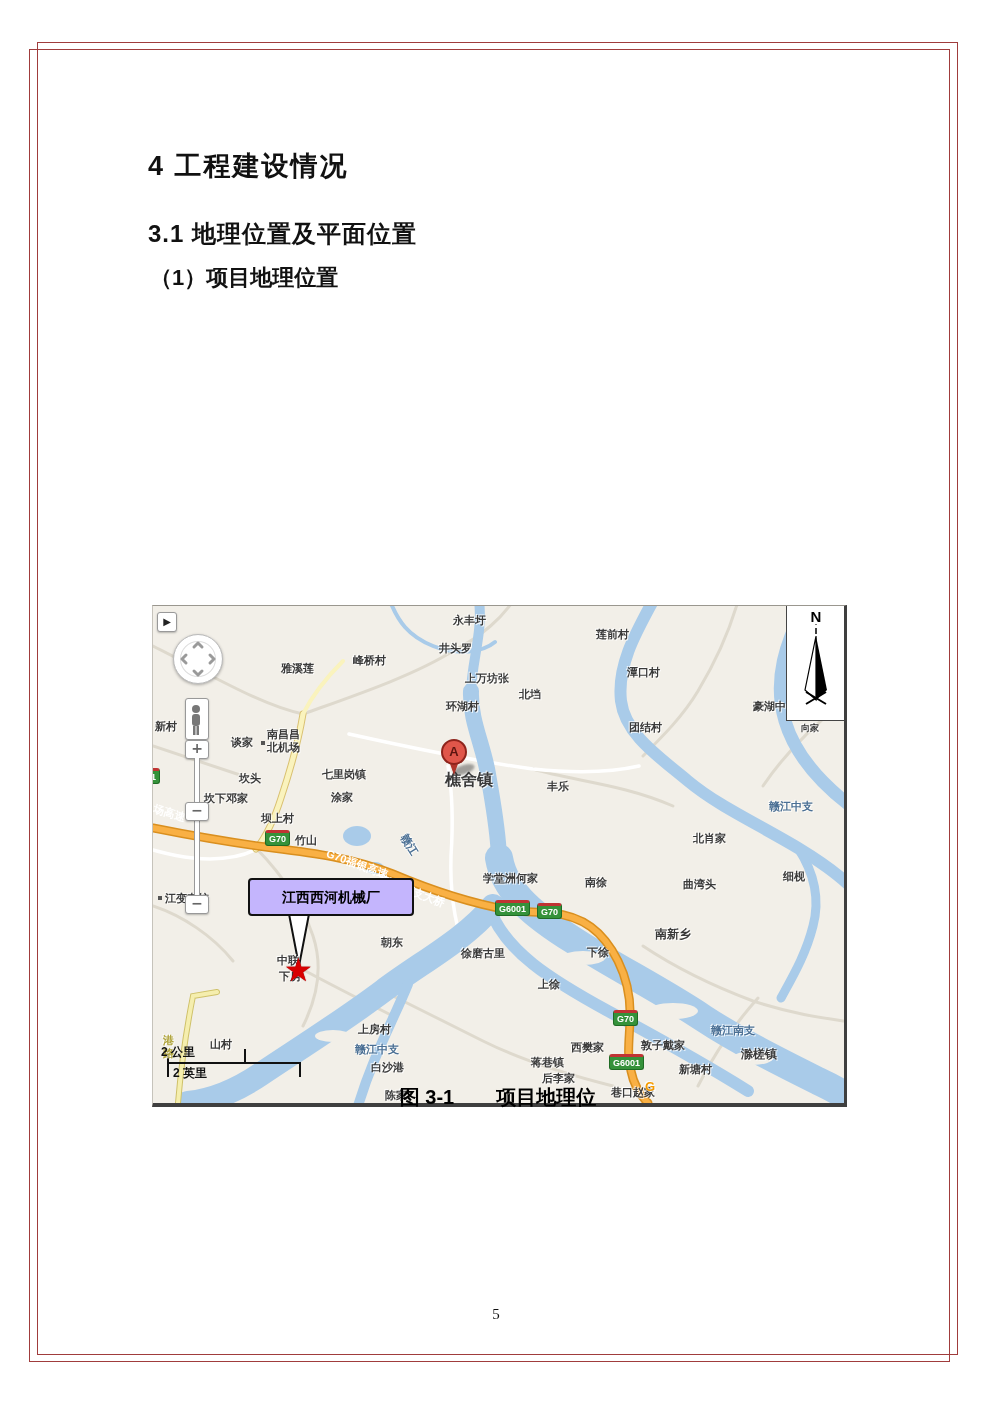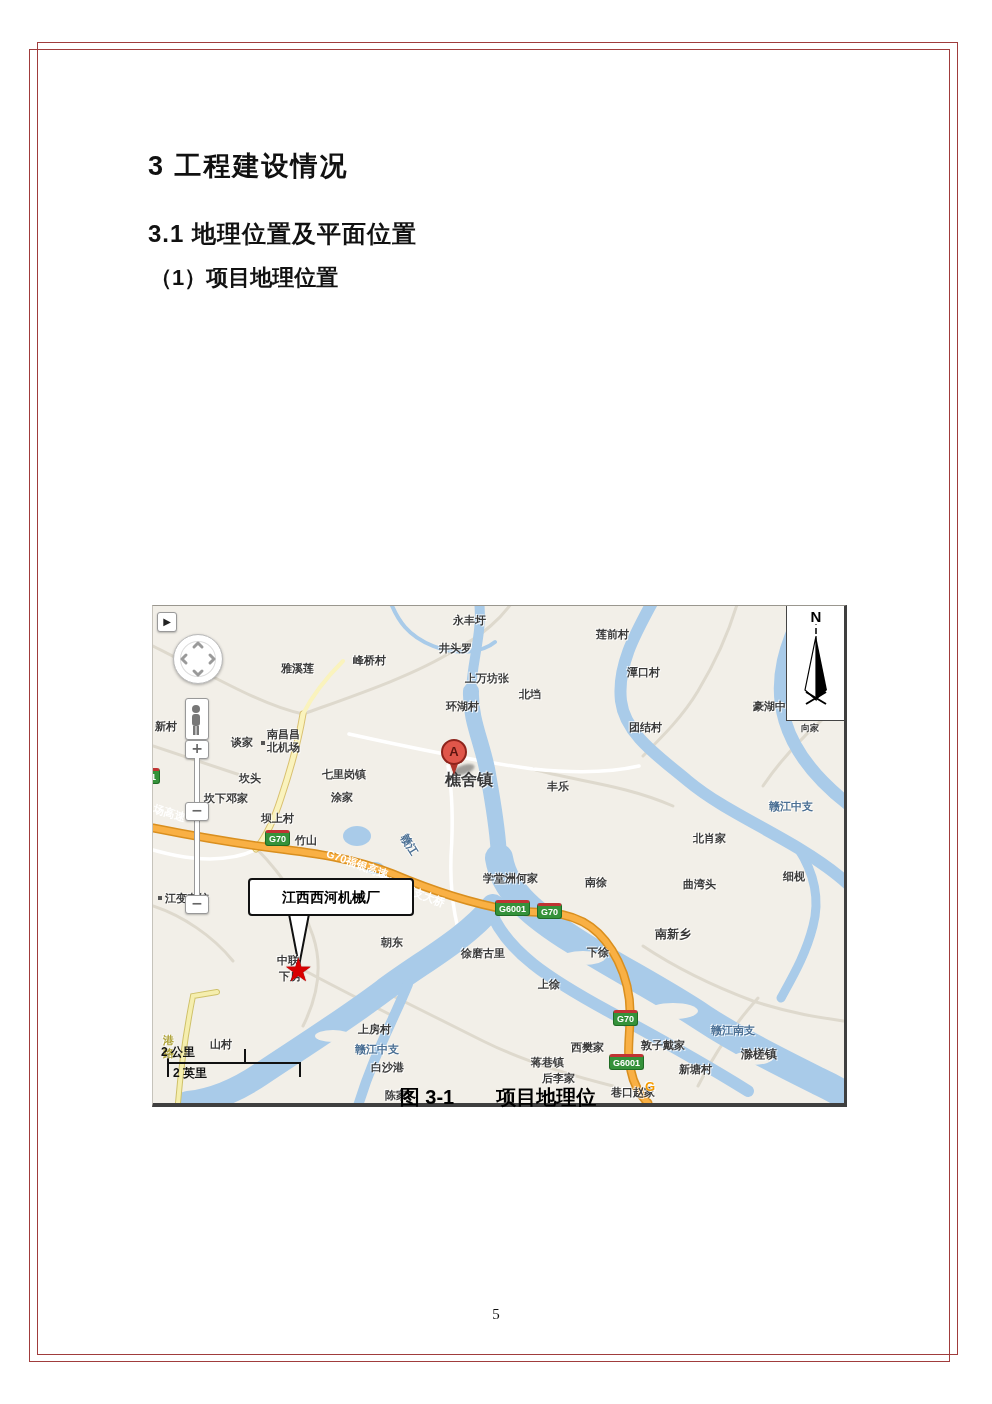--- a/index.html
+++ b/index.html
@@ -48,21 +48,21 @@
   
   #marker-a{position:absolute;left:288px;top:133px;width:26px;height:40px;}
   #marker-a .head{position:absolute;left:0;top:0;width:22px;height:22px;border-radius:50%;
        background:#e0564a;border:2px solid #8e241c;color:#5d1510;
        font:bold 13px "Liberation Sans",sans-serif;text-align:center;line-height:22px;}
   #marker-a .tail{position:absolute;left:8px;top:22px;width:0;height:0;
        border-left:5px solid transparent;border-right:5px solid transparent;border-top:14px solid #b1362b;}
   #marker-a .shadow{position:absolute;left:12px;top:26px;width:22px;height:9px;border-radius:50%;
        background:rgba(60,60,60,.45);transform:rotate(-18deg);filter:blur(1px);}
   
-  #callout{position:absolute;left:95px;top:272px;width:162px;height:34px;background:#ffffff;
+  #callout{position:absolute;left:95px;top:272px;width:162px;height:34px;background:#c4b5fd;
        border:2px solid #111;border-radius:4px;text-align:center;
        font:bold 14px "Liberation Sans",sans-serif;line-height:34px;color:#000;}
   #star{position:absolute;left:131px;top:348px;font-size:32px;color:#d80000;line-height:32px;
        text-shadow:0 0 1px #700;}
   
   .scale-text{position:absolute;font:bold 12px "Liberation Sans",sans-serif;color:#111;}
   #scale-km{left:8px;top:438px;}
   #scale-mi{left:20px;top:459px;}
   
   #caption{position:absolute;left:148px;top:1084px;width:700px;text-align:center;
@@ -70,21 +70,21 @@
   #caption .gap{display:inline-block;width:42px;}
   #pageno{position:absolute;left:0;top:1306px;width:992px;text-align:center;font-size:15px;}
 </style>
 </head>
 <body>
 
 <div id="page">
   <div id="frame-a" class="frame"></div>
   <div id="frame-b" class="frame"></div>
 
-  <div class="h1">3 工程建设情况</div>
+  <div class="h1">4 工程建设情况</div>
   <div class="h2">3.1 地理位置及平面位置</div>
   <div class="h3">（1）项目地理位置</div>
 
   <div id="map">
 
     <svg width="691" height="497" viewBox="0 0 691 497">
 
       <g fill="none" stroke="#ded9cd" stroke-width="3" stroke-linecap="round">
         <path d="M0,40 C60,70 110,100 150,108"></path>
         <path d="M150,108 C200,90 260,70 300,45 C330,30 350,10 360,-5"></path>

